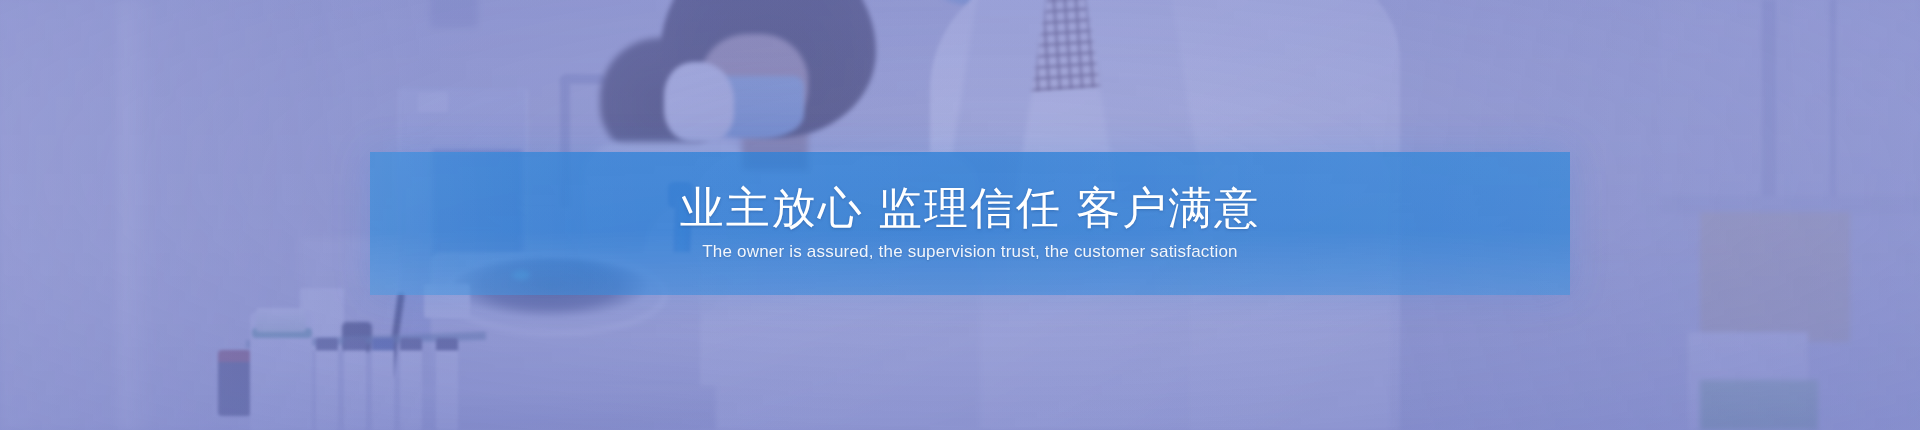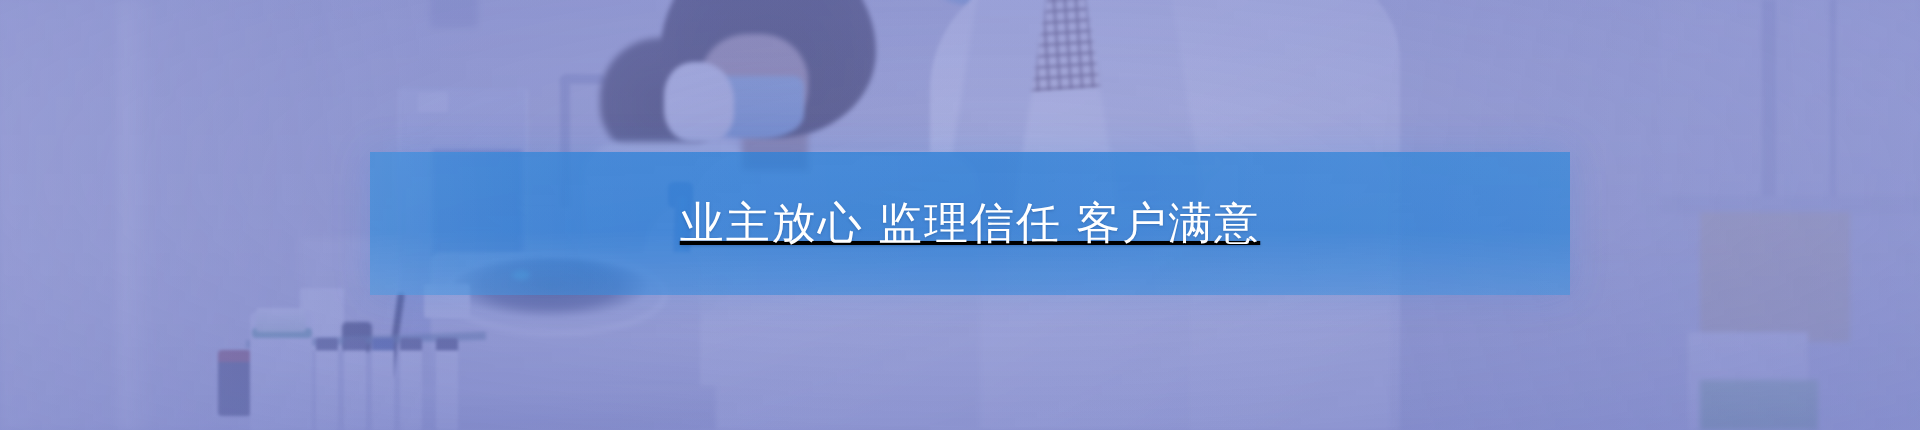--- a/index.html
+++ b/index.html
@@ -382,21 +382,20 @@
       rgba(255,255,255,.06) 100%);
   }
 
   .band-inner {
     position: absolute; inset: 0;
     display: flex;
     flex-direction: column;
     align-items: center;
     justify-content: center;
     gap: 10px;
-    text-decoration: underline;
   }
 
   .headline {
     color: #ffffff;
     font-size: 44px;
     line-height: 1.06;
     letter-spacing: 2px;
     font-weight: 400;
     white-space: nowrap;
     text-shadow: 0 1px 3px rgba(20,60,120,.35);
@@ -493,16 +492,17 @@
   </div>
 
   <div class="grade-1"></div>
   <div class="grade-2"></div>
   <div class="grade-3"></div>
 
   <div class="band">
     <div class="band-tint"></div>
     <div class="band-inner">
       <h1 class="headline">业主放心 监理信任 客户满意</h1>
+      <p class="subline">The owner is assured, the supervision trust, the customer satisfaction</p>
     </div>
   </div>
 
 </div>
 
 </body></html>

